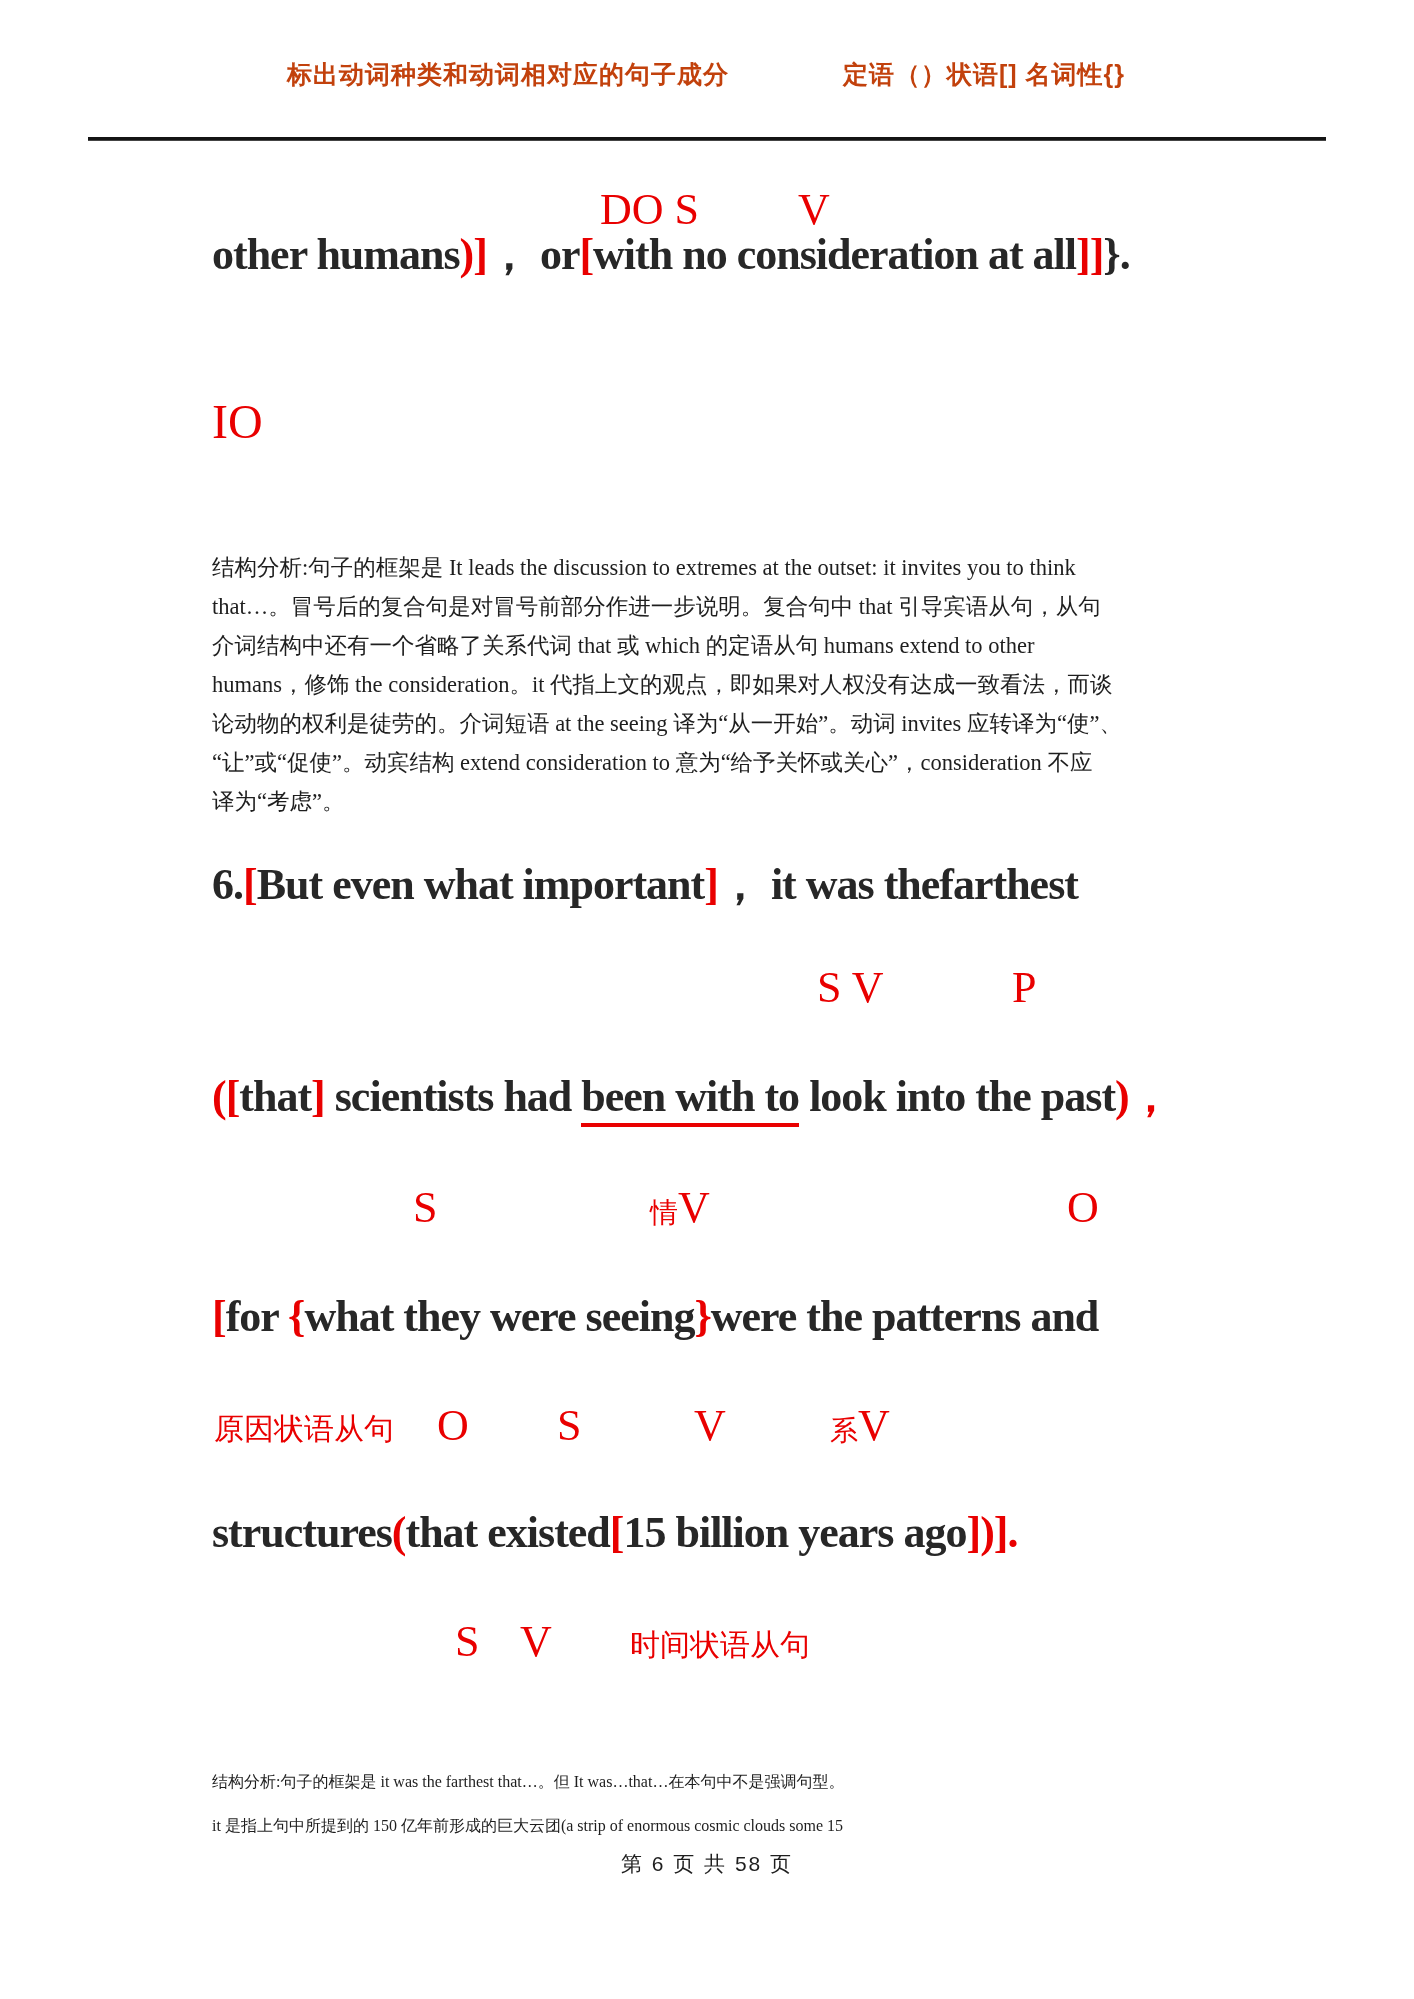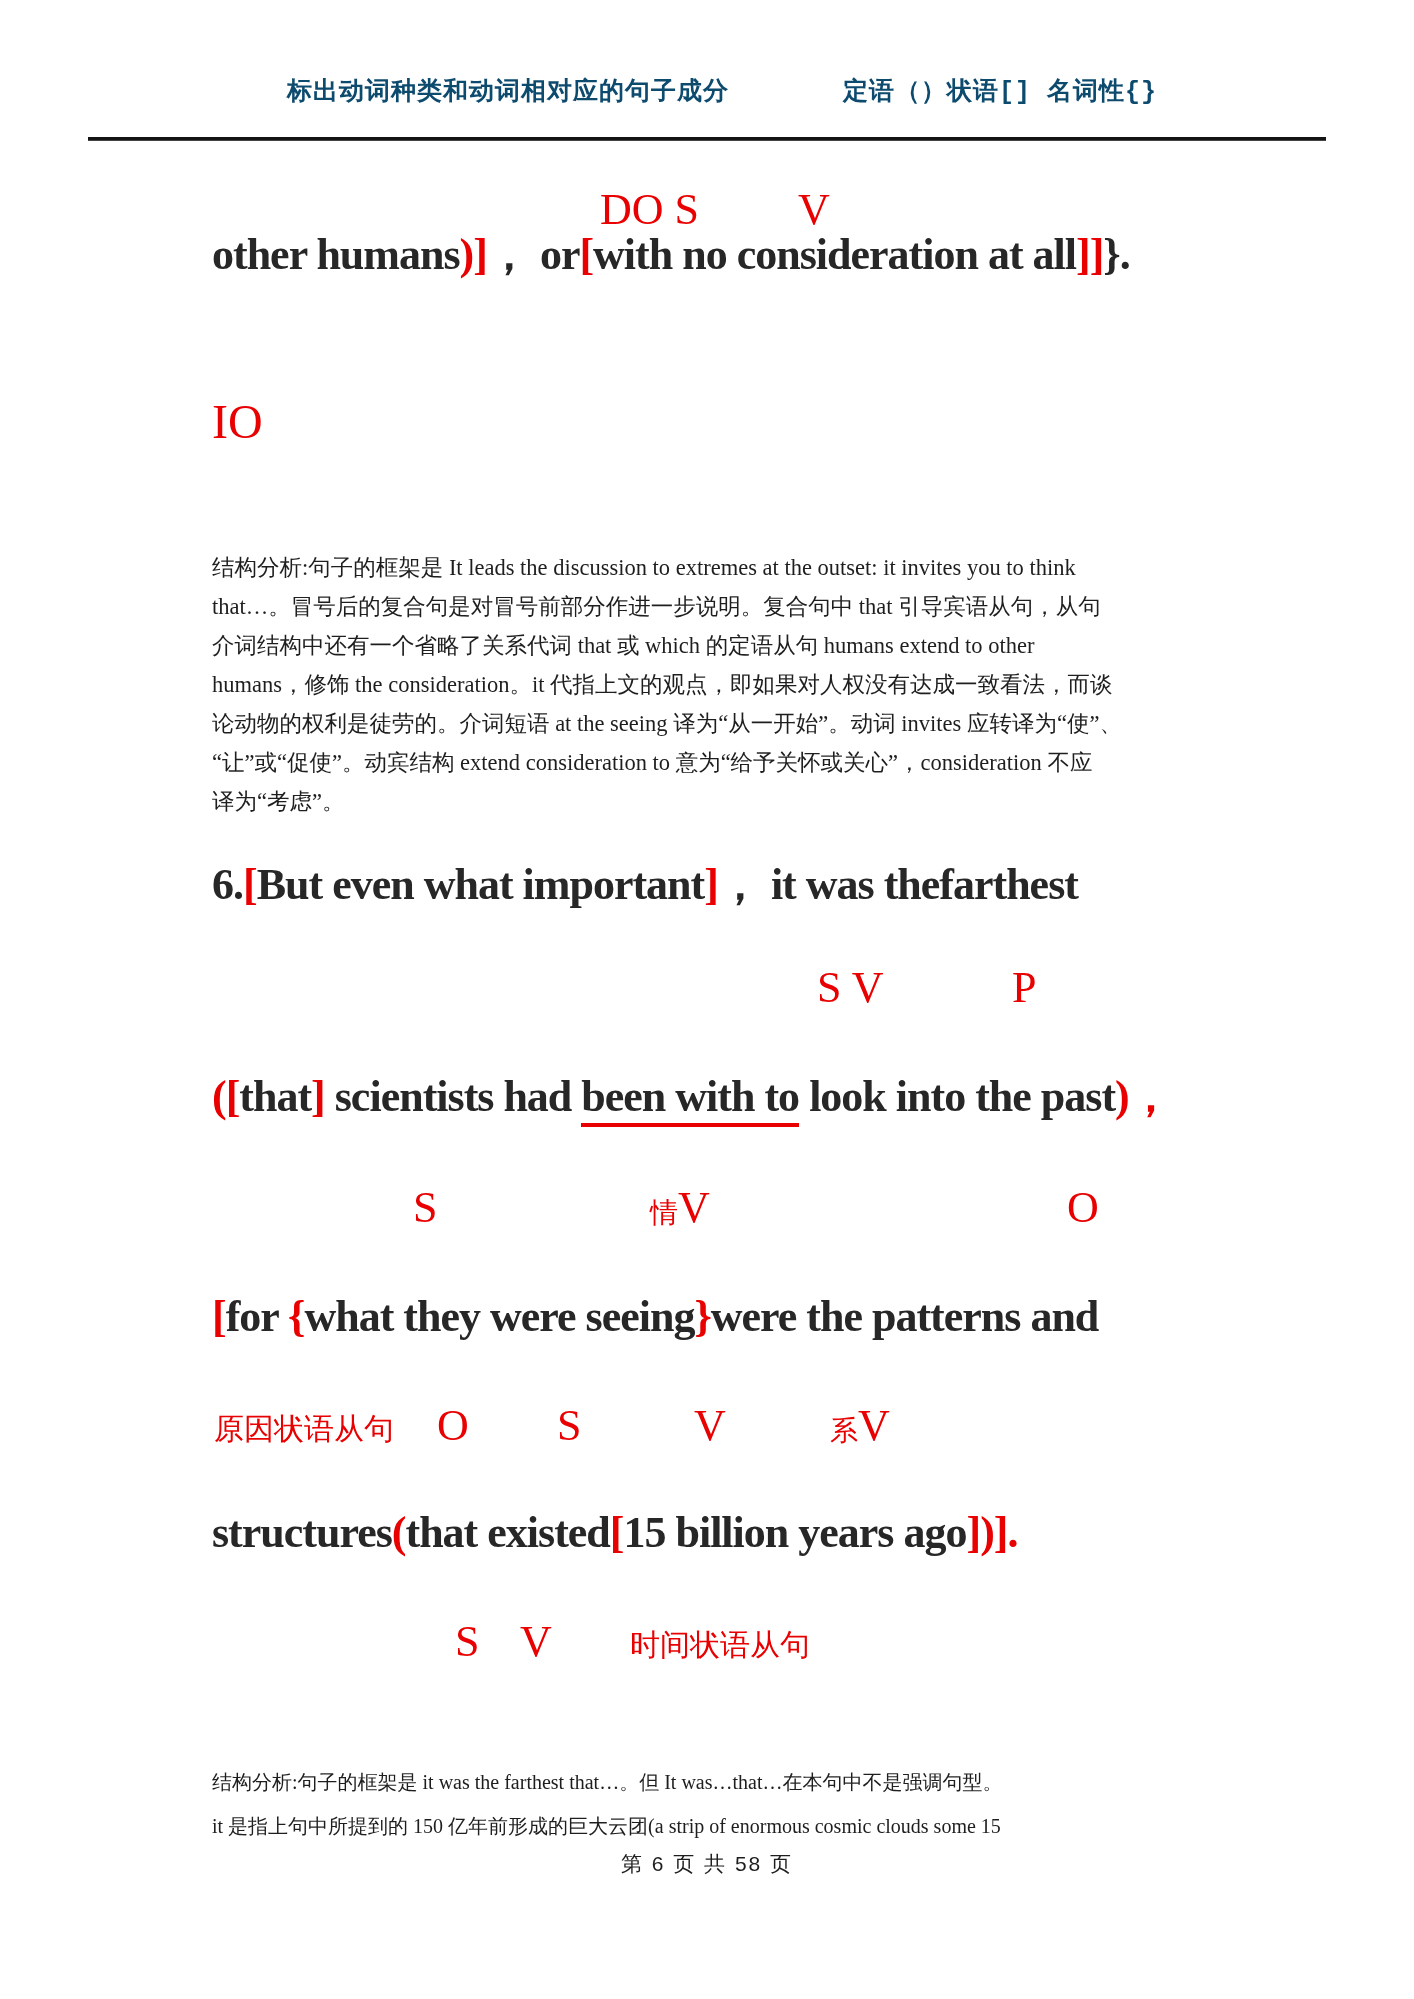--- a/index.html
+++ b/index.html
@@ -9,23 +9,23 @@
   html,body{margin:0;padding:0;background:#ffffff;}
   .page{
     position:relative;
     width:1414px;height:1999px;
     background:#ffffff;
     font-family:"Liberation Serif","DejaVu Serif",serif;
     overflow:hidden;
   }
   
   .hdr-text{
-    position:absolute;top:74px;
-    font-family:Liberation Mono, monospace;
-    font-weight:bold;font-size:25px;color:#0c4a6e;
+    position:absolute;top:58px;
+    font-family:Liberation Sans, sans-serif;
+    font-weight:bold;font-size:25px;color:#c2410c;
     white-space:nowrap;letter-spacing:1px;
   }
   .hdr-rule{
     position:absolute;top:137px;left:88px;width:1238px;height:0;
     border-top:3px solid #141414;border-bottom:1px solid #444;
   }
   
   .ann-row{position:absolute;left:0;width:100%;height:52px;}
   .ann-item{
     position:absolute;color:var(--red);
@@ -37,21 +37,21 @@
   .sent{
     position:absolute;left:212px;
     font-size:44px;line-height:1.15;font-weight:bold;
     color:var(--ink);white-space:nowrap;letter-spacing:-1px;
   }
   .sent .red{color:var(--red);}
   .u-red{border-bottom:4px solid var(--red);padding-bottom:2px;}
   
   .para{position:absolute;left:212px;width:1005px;color:#1e1e1e;margin-top:48px;}
   .para-1{top:500px;font-size:22.5px;line-height:39px;}
-  .para-2{top:1712px;font-size:20px;line-height:44px;}
+  .para-2{top:1712px;font-size:16px;line-height:44px;}
   .pline{white-space:nowrap;}
   
   .footer{
     position:absolute;top:1850px;left:0;width:100%;
     text-align:center;
     font-family:"Liberation Sans","DejaVu Sans",sans-serif;
     font-size:21px;color:#1e1e1e;letter-spacing:2px;
   }
 </style>
 </head>

